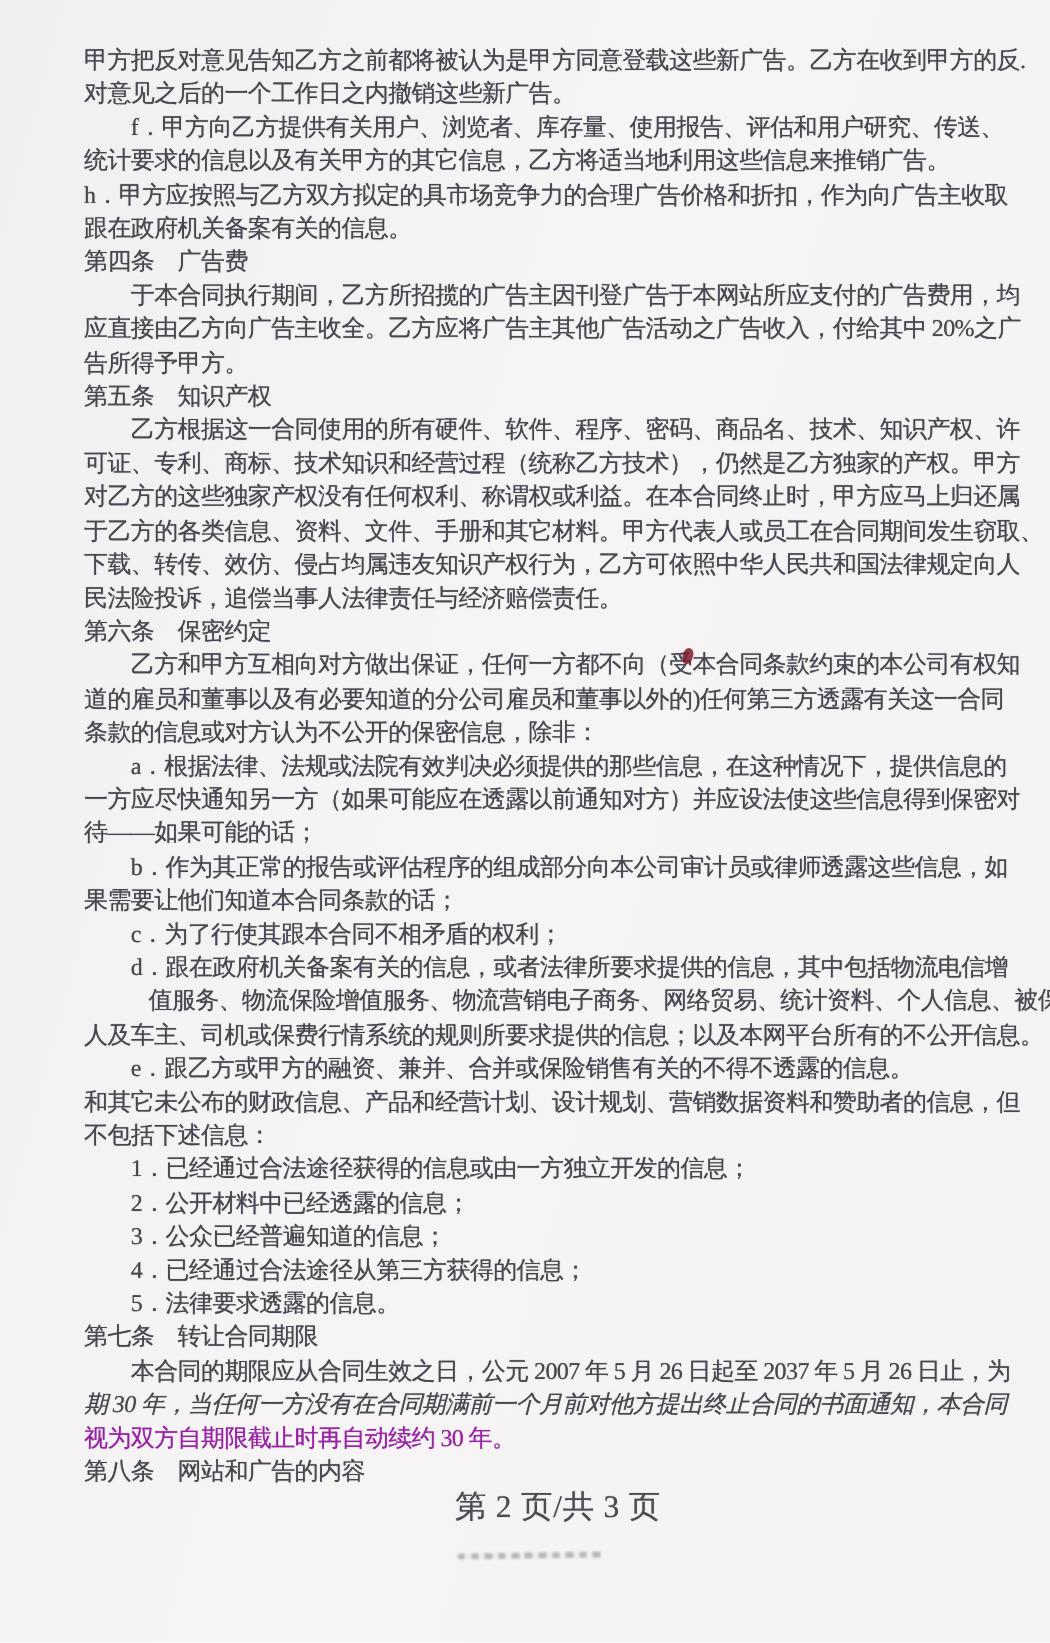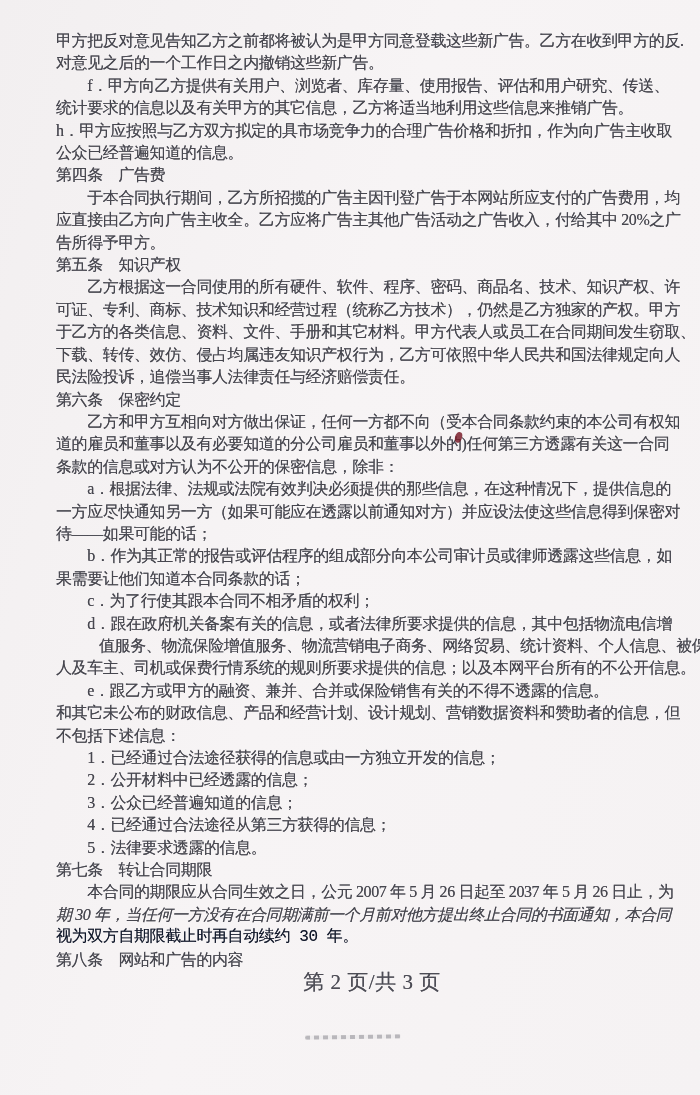--- a/index.html
+++ b/index.html
@@ -65,28 +65,29 @@
 </head>
 <body>
 
 <div class="scan-page">
   <div id="doc-body">
       <div class="line" style="color: rgb(71, 71, 79);">甲方把反对意见告知乙方之前都将被认为是甲方同意登载这些新广告。乙方在收到甲方的反.</div>
       <div class="line" style="color: rgb(71, 71, 79);">对意见之后的一个工作日之内撤销这些新广告。</div>
       <div class="line" style="color: rgb(71, 71, 79);">　　f．甲方向乙方提供有关用户、浏览者、库存量、使用报告、评估和用户研究、传送、</div>
       <div class="line" style="color: rgb(71, 71, 79);">统计要求的信息以及有关甲方的其它信息，乙方将适当地利用这些信息来推销广告。</div>
       <div class="line" style="color: rgb(71, 71, 79);">h．甲方应按照与乙方双方拟定的具市场竞争力的合理广告价格和折扣，作为向广告主收取</div>
-      <div class="line" style="color: rgb(71, 71, 79);">公众已经普遍知道的信息。</div>
+      <div class="line" style="color: rgb(71, 71, 79);">跟在政府机关备案有关的信息。</div>
       <div class="line" style="color: rgb(71, 71, 79);">第四条　广告费</div>
       <div class="line" style="color: rgb(71, 71, 79);">　　于本合同执行期间，乙方所招揽的广告主因刊登广告于本网站所应支付的广告费用，均</div>
       <div class="line" style="color: rgb(71, 71, 79);">应直接由乙方向广告主收全。乙方应将广告主其他广告活动之广告收入，付给其中 20%之广</div>
       <div class="line" style="color: rgb(71, 71, 79);">告所得予甲方。</div>
       <div class="line" style="color: rgb(71, 71, 79);">第五条　知识产权</div>
       <div class="line" style="color: rgb(71, 71, 79);">　　乙方根据这一合同使用的所有硬件、软件、程序、密码、商品名、技术、知识产权、许</div>
       <div class="line" style="color: rgb(71, 71, 79);">可证、专利、商标、技术知识和经营过程（统称乙方技术），仍然是乙方独家的产权。甲方</div>
+      <div class="line" style="color: rgb(71, 71, 79);">对乙方的这些独家产权没有任何权利、称谓权或利益。在本合同终止时，甲方应马上归还属</div>
       <div class="line" style="color: rgb(71, 71, 79);">于乙方的各类信息、资料、文件、手册和其它材料。甲方代表人或员工在合同期间发生窃取、</div>
       <div class="line" style="color: rgb(71, 71, 79);">下载、转传、效仿、侵占均属违友知识产权行为，乙方可依照中华人民共和国法律规定向人</div>
       <div class="line" style="color: rgb(71, 71, 79);">民法险投诉，追偿当事人法律责任与经济赔偿责任。</div>
       <div class="line" style="color: rgb(71, 71, 79);">第六条　保密约定</div>
       <div class="line" style="color: rgb(71, 71, 79);">　　乙方和甲方互相向对方做出保证，任何一方都不向（受本合同条款约束的本公司有权知</div>
       <div class="line" style="color: rgb(71, 71, 79);">道的雇员和董事以及有必要知道的分公司雇员和董事以外的)任何第三方透露有关这一合同</div>
       <div class="line" style="color: rgb(71, 71, 79);">条款的信息或对方认为不公开的保密信息，除非：</div>
       <div class="line" style="color: rgb(71, 71, 79);">　　a．根据法律、法规或法院有效判决必须提供的那些信息，在这种情况下，提供信息的</div>
       <div class="line" style="color: rgb(71, 71, 79);">一方应尽快通知另一方（如果可能应在透露以前通知对方）并应设法使这些信息得到保密对</div>
       <div class="line" style="color: rgb(71, 71, 79);">待——如果可能的话；</div>
@@ -100,20 +101,20 @@
       <div class="line" style="color: rgb(71, 71, 79);">和其它未公布的财政信息、产品和经营计划、设计规划、营销数据资料和赞助者的信息，但</div>
       <div class="line" style="color: rgb(71, 71, 79);">不包括下述信息：</div>
       <div class="line" style="color: rgb(71, 71, 79);">　　1．已经通过合法途径获得的信息或由一方独立开发的信息；</div>
       <div class="line" style="color: rgb(71, 71, 79);">　　2．公开材料中已经透露的信息；</div>
       <div class="line" style="color: rgb(71, 71, 79);">　　3．公众已经普遍知道的信息；</div>
       <div class="line" style="color: rgb(71, 71, 79);">　　4．已经通过合法途径从第三方获得的信息；</div>
       <div class="line" style="color: rgb(71, 71, 79);">　　5．法律要求透露的信息。</div>
       <div class="line" style="color: rgb(71, 71, 79);">第七条　转让合同期限</div>
       <div class="line" style="color: rgb(71, 71, 79);">　　本合同的期限应从合同生效之日，公元 2007 年 5 月 26 日起至 2037 年 5 月 26 日止，为</div>
       <div class="line" style="color: rgb(71, 71, 79); font-style: italic;">期 30 年，当任何一方没有在合同期满前一个月前对他方提出终止合同的书面通知，本合同</div>
-      <div class="line" style="color: #0f172a; font-family: Liberation Mono, monospace;">视为双方自期限截止时再自动续约 30 年。</div>
+      <div class="line" style="color: #a21caf;">视为双方自期限截止时再自动续约 30 年。</div>
       <div class="line" style="color: rgb(71, 71, 79);">第八条　网站和广告的内容</div>
     </div>
   <div class="footer-line">第 2 页/共 3 页</div>
 </div>
 
 <div class="red-ink-mark" style="background: rgb(122, 31, 43);"></div>
 <div class="scan-smudge"></div>
 
 </body></html>

